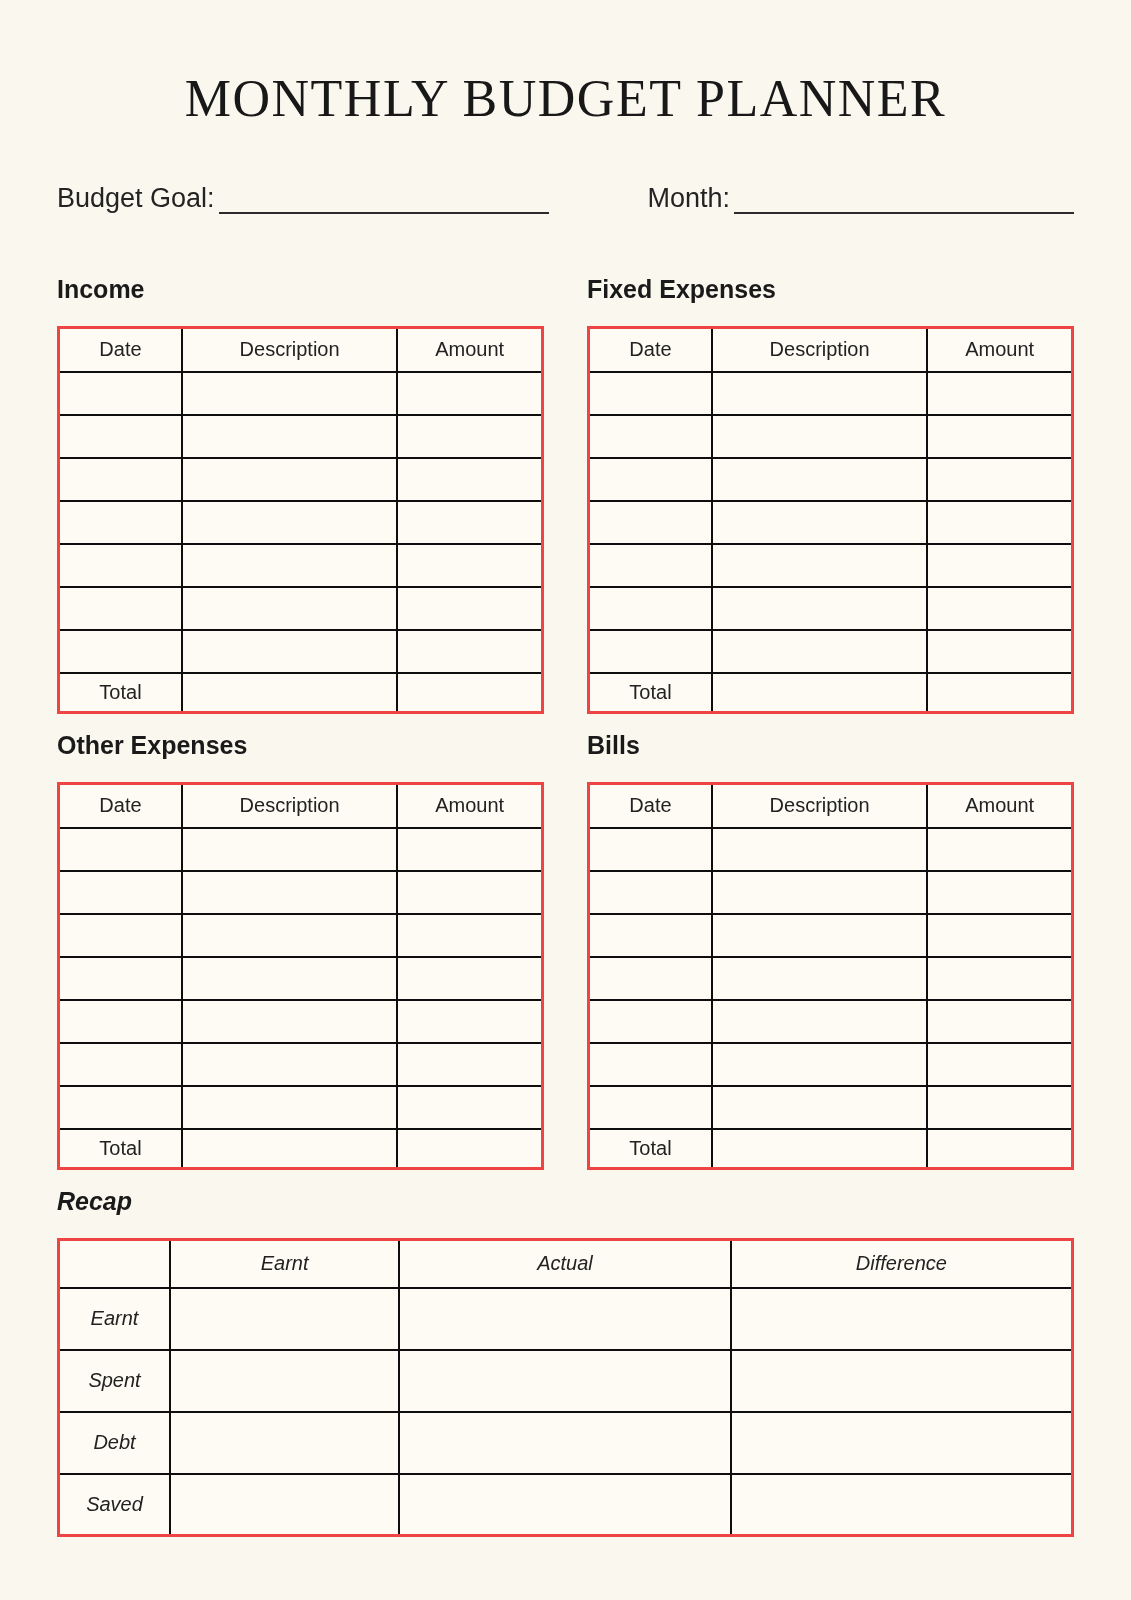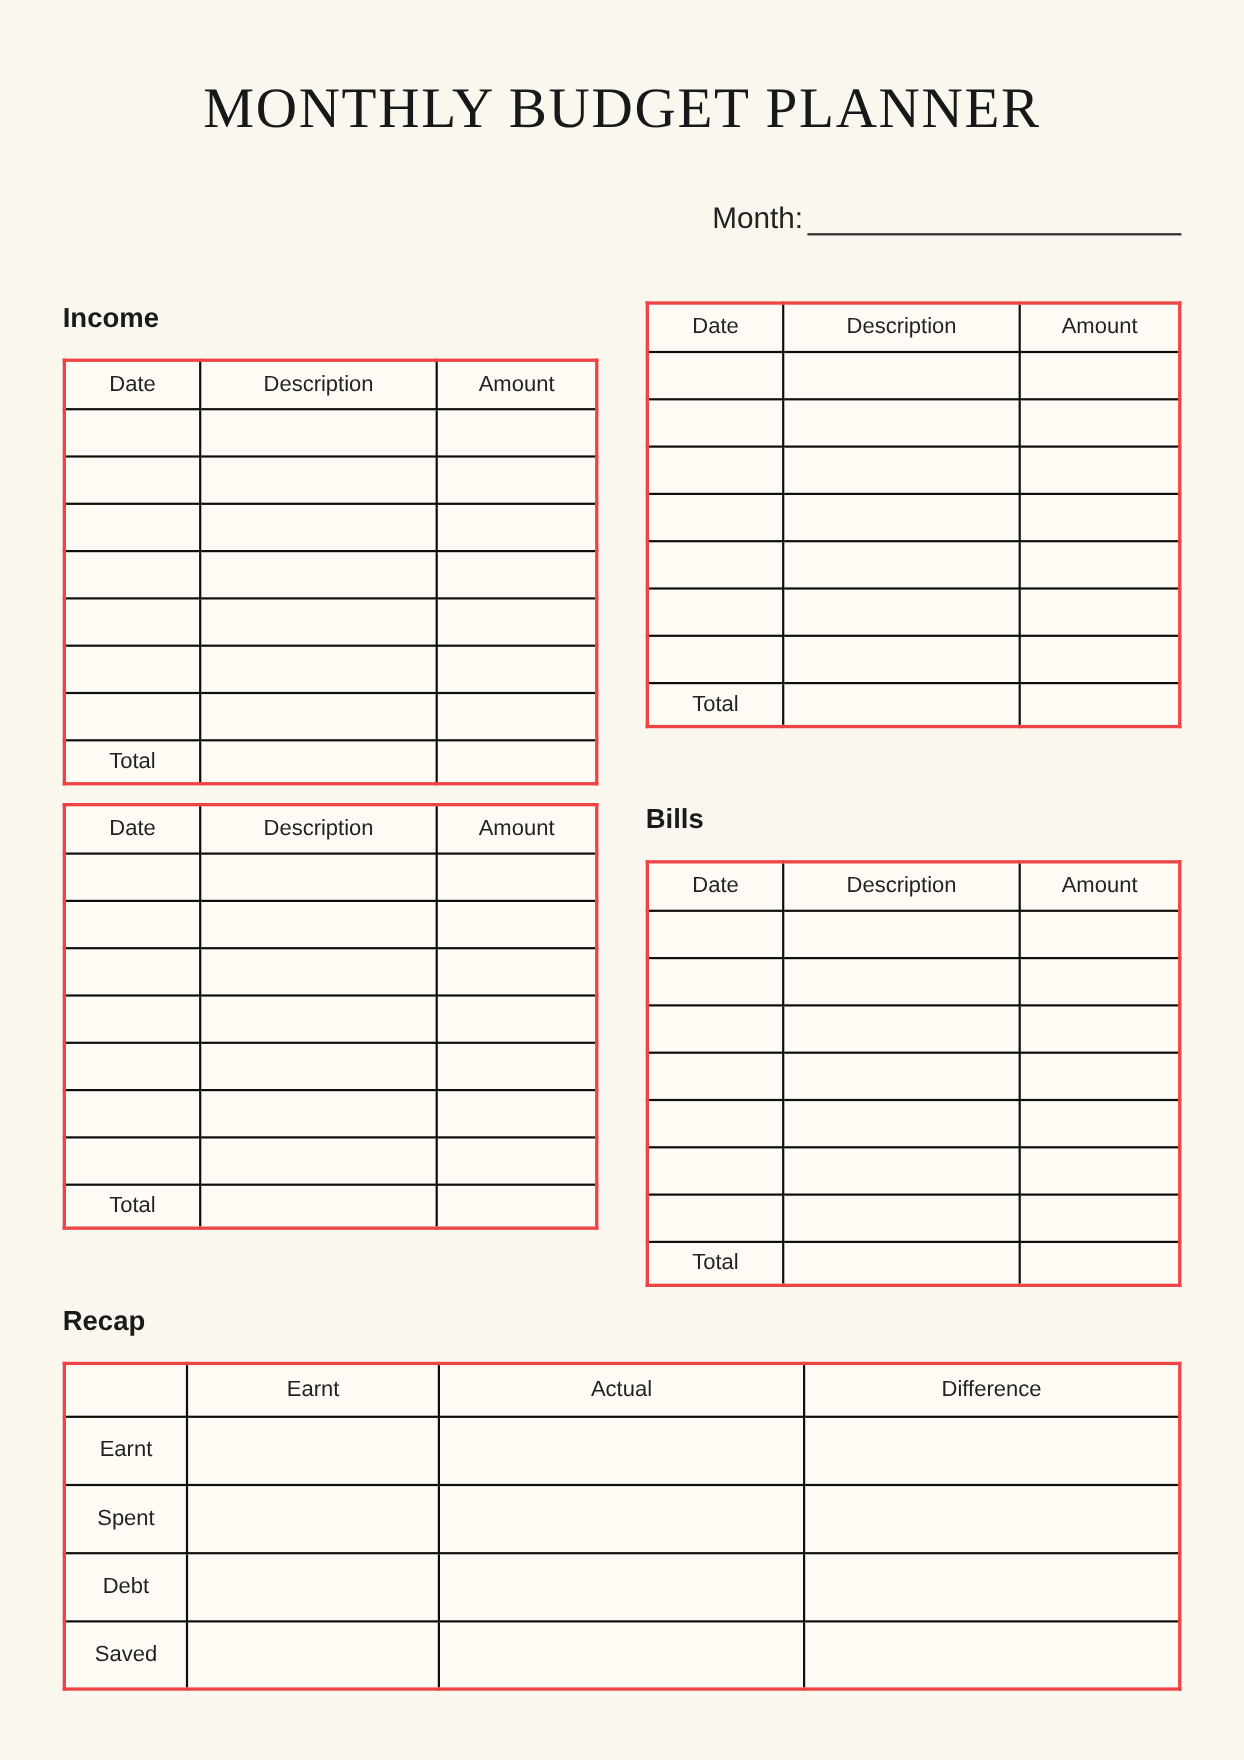--- a/index.html
+++ b/index.html
@@ -76,36 +76,40 @@
     color:#222;
   }
   .entry-table th { height:44px; }
   .entry-table td { height:43px; }
   .entry-table tr[data-name="total-row"] td { height:40px; }
   .col-date { width:25.5%; }
   .col-desc { width:44.5%; }
   .col-amt  { width:30%; }
 
   
-  .recap { margin-top:16px; }
+  .recap { margin-top:16px;font-style:italic; }
   .recap-table th { height:48px; }
   .recap-table td { height:62px; }
   .rc-label { width:11%; }
   .rc-goal  { width:22.6%; }
   .rc-actual{ width:32.7%; }
   .rc-diff  { width:33.7%; }
 </style>
 </head>
 <body>
 
 <div class="page" data-name="budget-planner-page">
 
   <h1 class="title" data-name="page-title">MONTHLY BUDGET PLANNER</h1>
 
   <div class="fields" data-name="header-fields">
+    <div class="field" data-name="budget-goal-field">
+      <span class="field-label" data-name="budget-goal-label">Budget Goal:</span>
+      <span class="field-line line-goal" data-name="budget-goal-input-line"></span>
+    </div>
     <div class="field field-month" data-name="month-field">
       <span class="field-label" data-name="month-label">Month:</span>
       <span class="field-line line-month" data-name="month-input-line"></span>
     </div>
   </div>
 
   <div class="grid" data-name="tables-grid">
 
     <section class="sec" data-name="section-income">
       <h2 class="sec-title" data-name="income-title">Income</h2>
@@ -156,20 +160,21 @@
             <tr data-name="total-row">
             <td data-name="total-label">Total</td>
             <td data-name="total-description-cell"></td>
             <td data-name="total-amount-cell"></td>
           </tr>
         </tbody>
       </table>
     </section>
 
     <section class="sec" data-name="section-fixed-expenses">
+      <h2 class="sec-title" data-name="fixed-expenses-title">Fixed Expenses</h2>
       <table class="entry-table" data-name="fixed-expenses-table">
         <thead>
           <tr data-name="header-row">
             <th class="col-date" data-name="column-header-date">Date</th>
             <th class="col-desc" data-name="column-header-description">Description</th>
             <th class="col-amt" data-name="column-header-amount">Amount</th>
           </tr>
         </thead>
         <tbody>
           <tr data-name="entry-row">
@@ -210,20 +215,21 @@
             <tr data-name="total-row">
             <td data-name="total-label">Total</td>
             <td data-name="total-description-cell"></td>
             <td data-name="total-amount-cell"></td>
           </tr>
         </tbody>
       </table>
     </section>
 
     <section class="sec" data-name="section-other-expenses">
+      <h2 class="sec-title" data-name="other-expenses-title">Other Expenses</h2>
       <table class="entry-table" data-name="other-expenses-table">
         <thead>
           <tr data-name="header-row">
             <th class="col-date" data-name="column-header-date">Date</th>
             <th class="col-desc" data-name="column-header-description">Description</th>
             <th class="col-amt" data-name="column-header-amount">Amount</th>
           </tr>
         </thead>
         <tbody>
           <tr data-name="entry-row">

